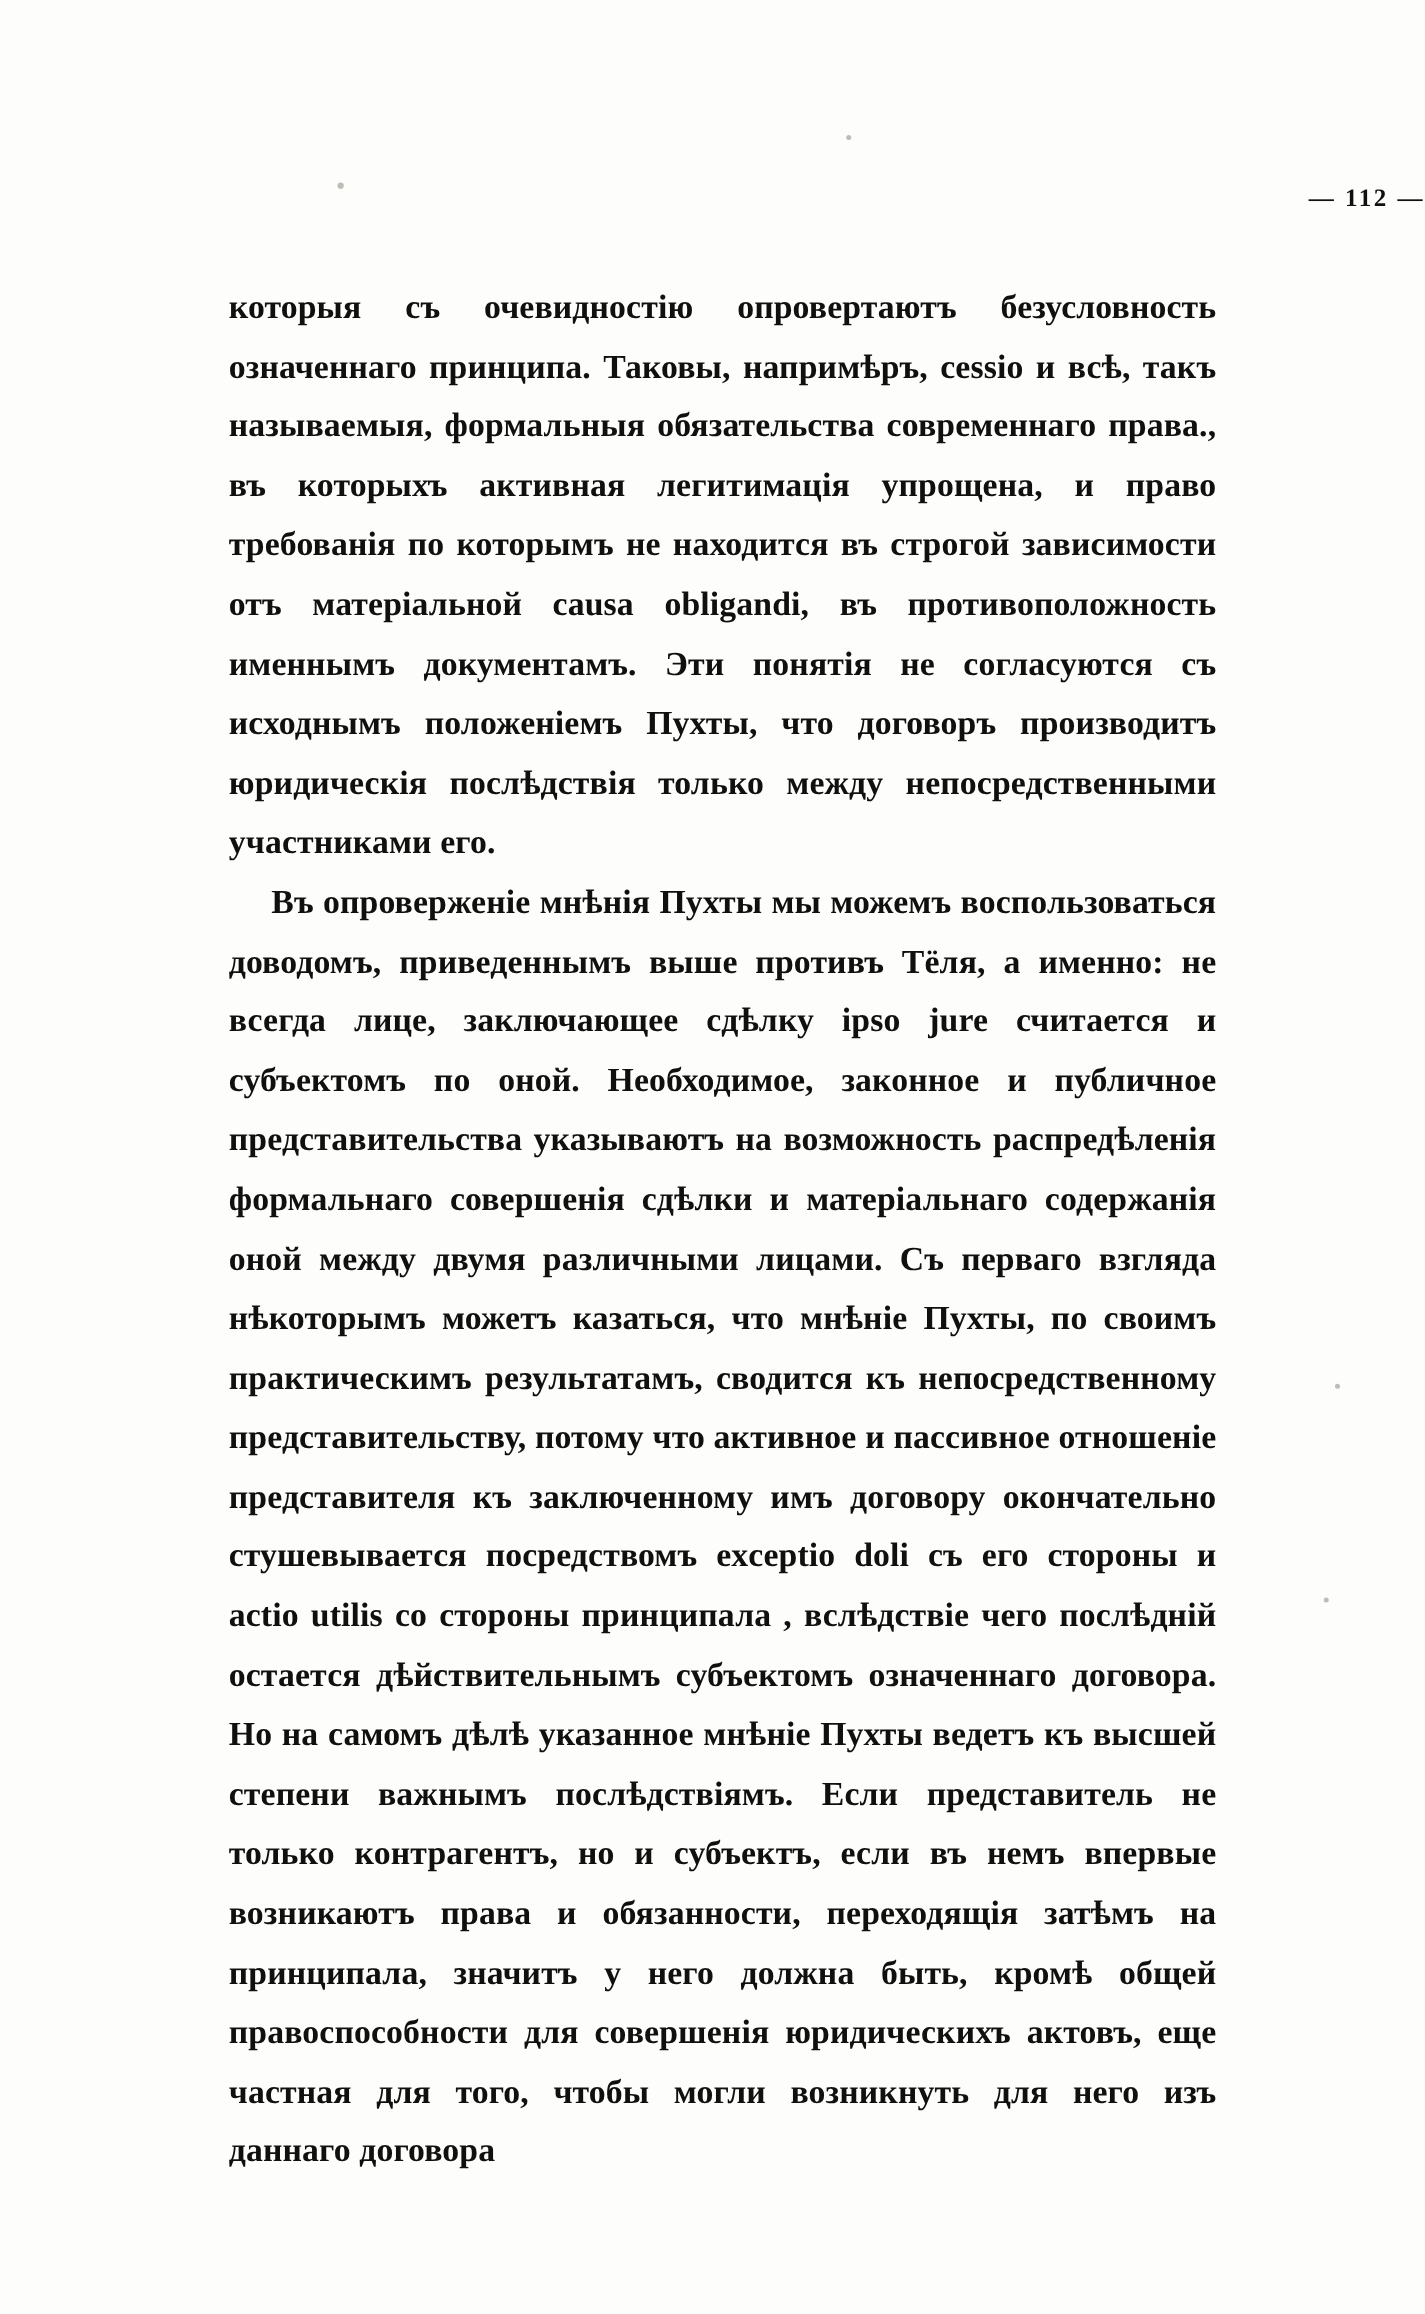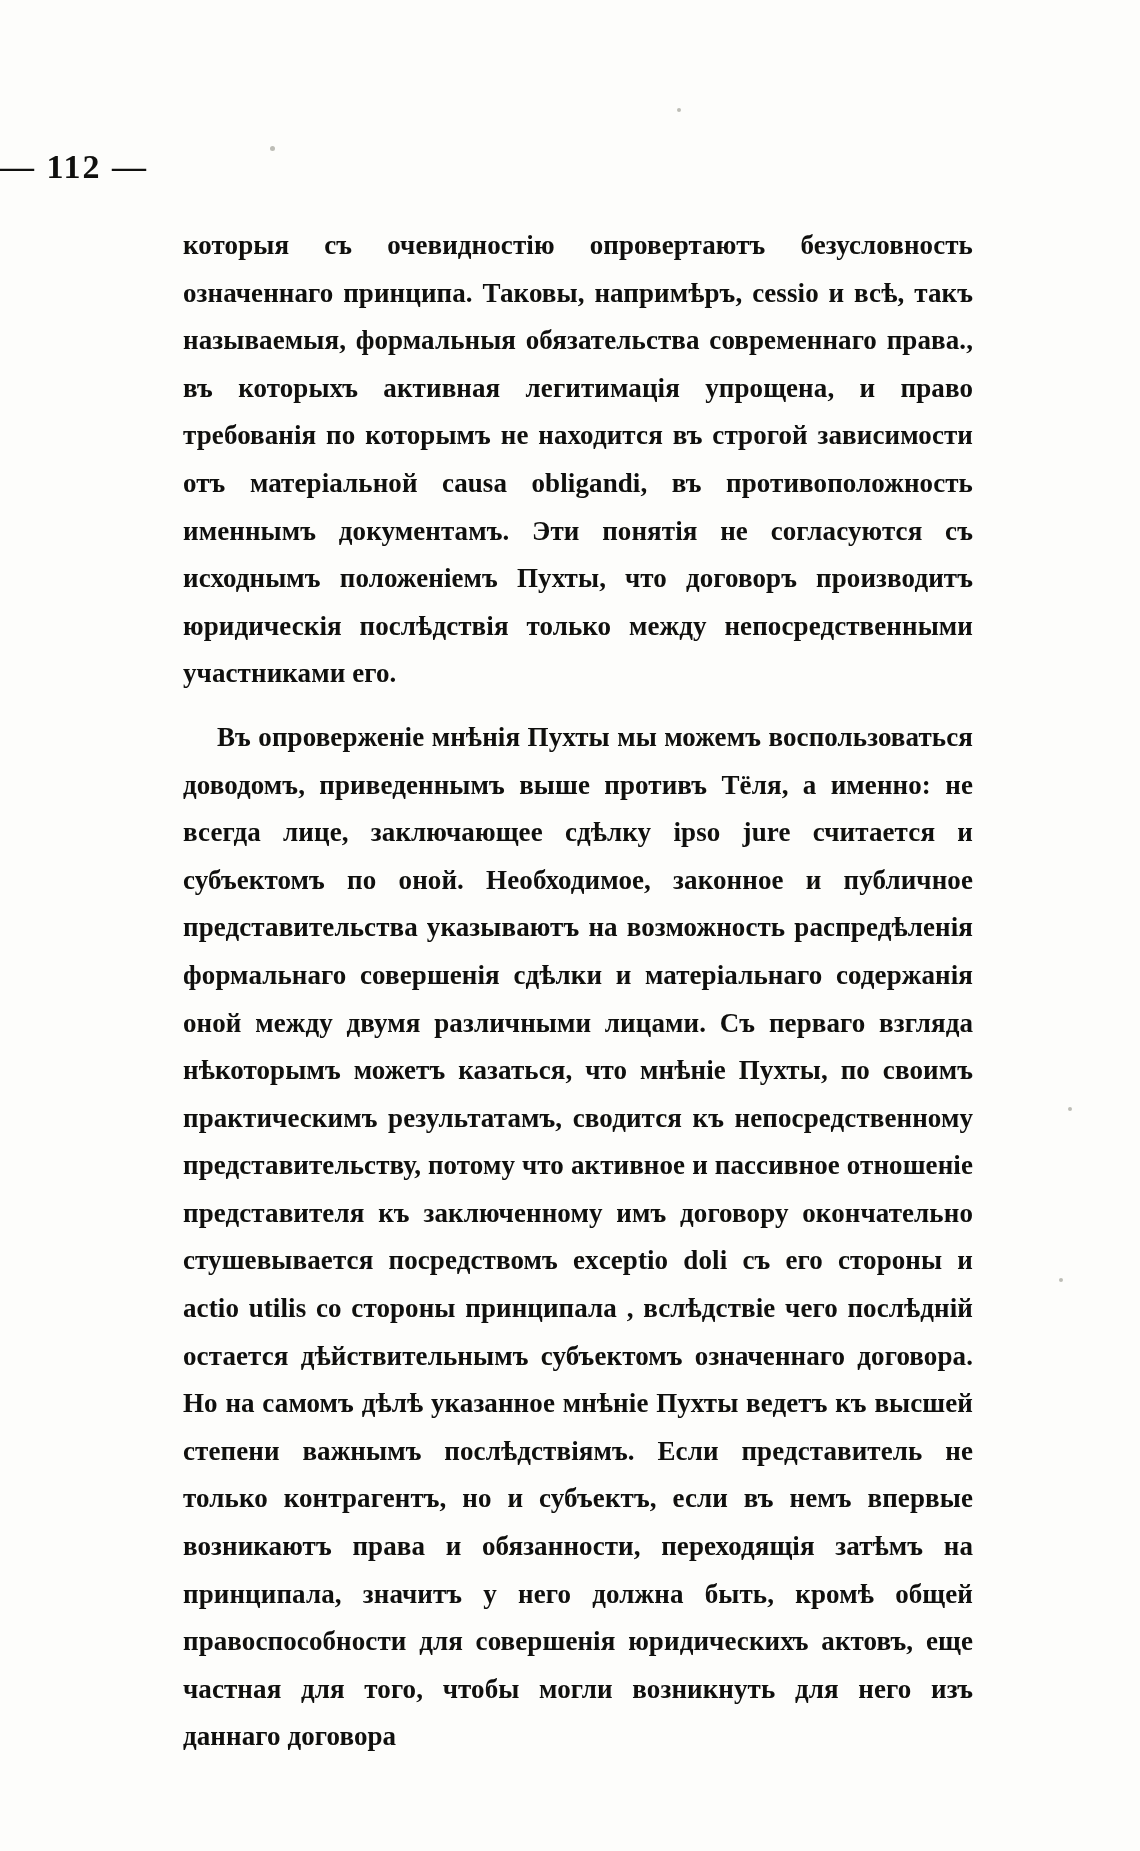--- a/index.html
+++ b/index.html
@@ -14,43 +14,43 @@
     background: #fdfdfb;
     overflow: hidden;
     font-family: "Liberation Serif", "DejaVu Serif", serif;
     color: #10100e;
   }
   .page-number {
     position: absolute;
     top: 148px;
     left: 0;
     width: 1140px;
-    text-align: left;
-    font-size: 34px;
+    text-align: right;
+    font-size: 20px;
     letter-spacing: 2px;
     font-weight: 700;
     font-family: "Liberation Serif", "DejaVu Serif", serif;
   }
   .body-text {
     position: absolute;
     top: 222px;
     left: 183px;
     width: 790px;
   }
   .para {
     margin: 0;
     font-size: 27px;
     line-height: 47.6px;
     text-align: justify;
     text-justify: inter-word;
     font-weight: 600;
     letter-spacing: 0.1px;
   }
   .para + .para {
-    margin-top: 16px;
+    margin-top: 0px;
   }
   .para.indent {
     text-indent: 34px;
   }
   
   .para::after {
     content: "";
     display: inline-block;
     width: 100%;
   }

